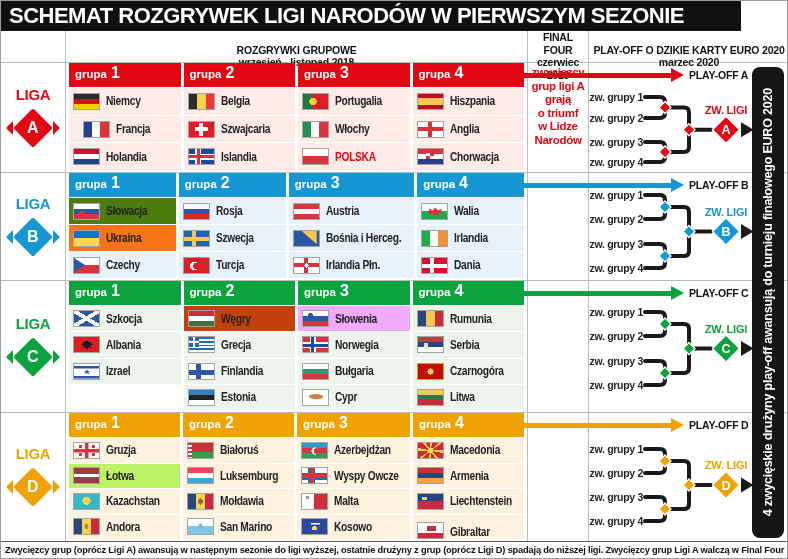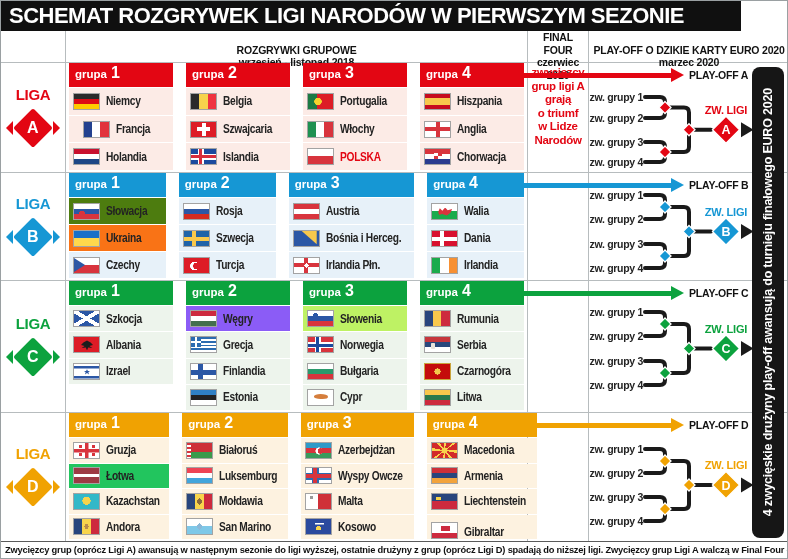--- a/index.html
+++ b/index.html
@@ -23,21 +23,21 @@
   .liga-cell{display:flex;flex-direction:column;align-items:center;justify-content:center;gap:3px}
   .liga-word{font-weight:700;font-size:15px;letter-spacing:-.3px}
   .emblem{position:relative;width:56px;height:44px;display:flex;align-items:center;justify-content:center}
   .em-diamond{width:28px;height:28px;transform:rotate(45deg);border-radius:2px;display:flex;align-items:center;justify-content:center}
   .em-letter{transform:rotate(-45deg);color:#fff;font-weight:700;font-size:16px}
   .em-tri{position:absolute;top:50%;transform:translateY(-50%);width:0;height:0;
     border-top:7px solid transparent;border-bottom:7px solid transparent}
   .em-tri.l{left:1px;border-right:7px solid}
   .em-tri.r{right:1px;border-left:7px solid}
   
-  .groups-cell{display:grid;grid-template-columns:repeat(4,1fr);gap:13px;padding:0 3px 2px 3px}
+  .groups-cell{display:grid;grid-template-columns:repeat(4,1fr);gap:3px;padding:0 3px 2px 3px}
   .group{display:flex;flex-direction:column}
   .group-head{height:24px;color:#fff;display:flex;align-items:baseline;gap:4px;padding:3px 0 0 6px}
   .g-word{font-weight:700;font-size:11.5px}
   .g-num{font-weight:700;font-size:16px;line-height:14px}
   .rows{display:flex;flex-direction:column;gap:1px;flex:1;margin-top:1px}
   .team-row{flex:1;display:flex;align-items:center;gap:6px;padding-left:4px;min-height:0}
   .team-row.empty{background:transparent !important}
   .team-name{font-size:12px;font-weight:700;color:#232323;letter-spacing:-.35px;white-space:nowrap;
     transform:scaleX(.85);transform-origin:left center}
   .team-name.hl{color:#e30613}
@@ -378,26 +378,26 @@
             <div class="group-head" style="background: rgb(22, 151, 212);">
               <span class="g-word">grupa</span>
               <span class="g-num">4</span>
             </div>
             <div class="rows">
               <div class="team-row" style="background: rgb(231, 241, 249);">
                 <span class="fl wal"></span>
                 <span class="team-name">Walia</span>
               </div>
               <div class="team-row" style="background: rgb(231, 241, 249);">
+                <span class="fl ie"></span>
+                <span class="team-name">Irlandia</span>
+              </div>
+              <div class="team-row" style="background: rgb(231, 241, 249);">
                 <span class="fl dk"></span>
                 <span class="team-name">Dania</span>
-              </div>
-              <div class="team-row" style="background: rgb(231, 241, 249);">
-                <span class="fl ie"></span>
-                <span class="team-name">Irlandia</span>
               </div>
             </div>
           </div>
         </div>
         <div class="cell ff-cell"></div>
         <div class="cell po"></div>
         <div class="po-line" style="background: rgb(22, 151, 212);"></div>
         <i class="po-tip" style="border-left-color: rgb(22, 151, 212);"></i>
         <div class="po-label">PLAY-OFF B</div>
         <svg class="bracket" width="172" height="108" viewBox="0 0 172 108">
@@ -453,21 +453,21 @@
               </div>
               <div class="team-row empty"></div>
             </div>
           </div>
           <div class="group">
             <div class="group-head" style="background: rgb(12, 162, 62);">
               <span class="g-word">grupa</span>
               <span class="g-num">2</span>
             </div>
             <div class="rows">
-              <div class="team-row" style="background: #8b5cf6;">
+              <div class="team-row" style="background: #c2410c;">
                 <span class="fl hu"></span>
                 <span class="team-name">Węgry</span>
               </div>
               <div class="team-row" style="background: rgb(237, 244, 236);">
                 <span class="fl gr"></span>
                 <span class="team-name">Grecja</span>
               </div>
               <div class="team-row" style="background: rgb(237, 244, 236);">
                 <span class="fl fi"></span>
                 <span class="team-name">Finlandia</span>
@@ -477,21 +477,21 @@
                 <span class="team-name">Estonia</span>
               </div>
             </div>
           </div>
           <div class="group">
             <div class="group-head" style="background: rgb(12, 162, 62);">
               <span class="g-word">grupa</span>
               <span class="g-num">3</span>
             </div>
             <div class="rows">
-              <div class="team-row" style="background: #bef264;">
+              <div class="team-row" style="background: #f0abfc;">
                 <span class="fl si"></span>
                 <span class="team-name">Słowenia</span>
               </div>
               <div class="team-row" style="background: rgb(237, 244, 236);">
                 <span class="fl no"></span>
                 <span class="team-name">Norwegia</span>
               </div>
               <div class="team-row" style="background: rgb(237, 244, 236);">
                 <span class="fl bg"></span>
                 <span class="team-name">Bułgaria</span>
@@ -568,21 +568,21 @@
           <div class="group">
             <div class="group-head" style="background: rgb(240, 162, 2);">
               <span class="g-word">grupa</span>
               <span class="g-num">1</span>
             </div>
             <div class="rows">
               <div class="team-row" style="background: rgb(253, 242, 224);">
                 <span class="fl ge"></span>
                 <span class="team-name">Gruzja</span>
               </div>
-              <div class="team-row" style="background: #22c55e;">
+              <div class="team-row" style="background: #bef264;">
                 <span class="fl lv"></span>
                 <span class="team-name">Łotwa</span>
               </div>
               <div class="team-row" style="background: rgb(253, 242, 224);">
                 <span class="fl kz"></span>
                 <span class="team-name">Kazachstan</span>
               </div>
               <div class="team-row" style="background: rgb(253, 242, 224);">
                 <span class="fl ad"></span>
                 <span class="team-name">Andora</span>

